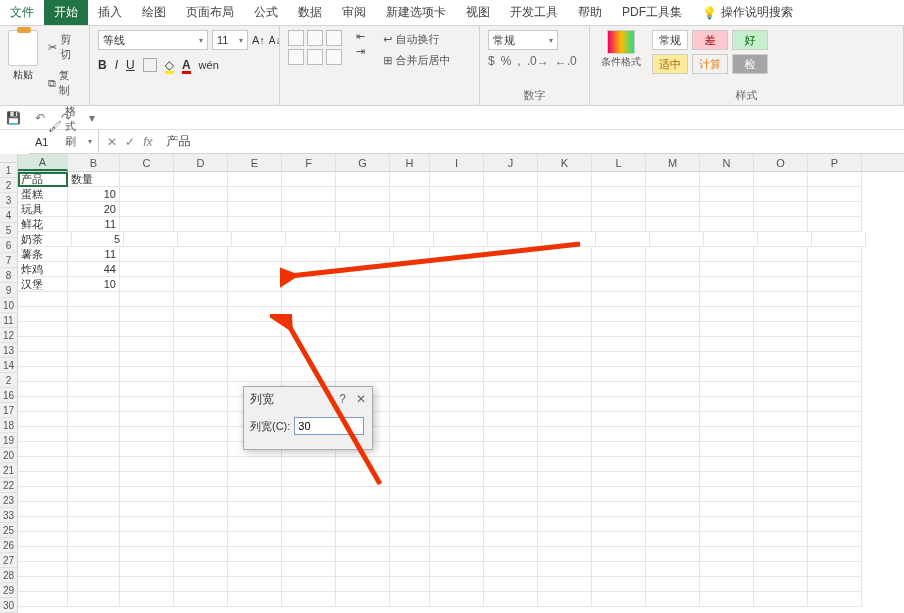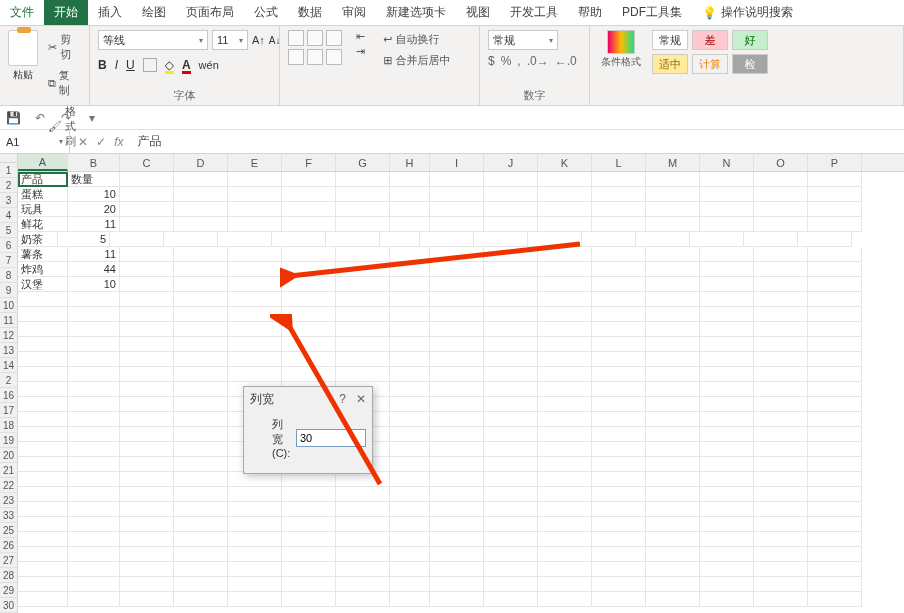--- a/index.html
+++ b/index.html
@@ -50,21 +50,21 @@
 
 .condfmt { display:flex; flex-direction:column; align-items:center; gap:2px; width:46px; }
 .condfmt .cf-ico { width:28px; height:24px; border:1px solid #ccc; background:linear-gradient(90deg,#e06,#fb0,#2d8); }
 .condfmt .lbl { font-size:10px; text-align:center; color:#555; line-height:1.2; }
 
 
 .qat { height: 24px; background:#fff; border-bottom:1px solid #e0e0e0; display:flex; align-items:center; padding:0 6px; gap:10px; color:#777; }
 .qat .qb { width:16px; height:16px; cursor:pointer; display:flex; align-items:center; justify-content:center; }
 
 
-.fbar { height: 24px; background:#fff; border-bottom:1px solid #d4d4d4; display:flex; align-items:center; }
+.fbar { height: 24px; background:#fff; border-bottom:1px solid #d4d4d4; display:flex; align-items:center;margin-left:29px; }
 .namebox { width:70px; height:100%; border-right:1px solid #d4d4d4; padding:0 6px; display:flex; align-items:center; justify-content:space-between; font-size:11px; }
 .fx-btns { display:flex; gap:8px; padding:0 8px; color:#888; }
 .fx-input { flex:1; padding:0 6px; font-size:12px; color:#444; }
 
 
 .grid-wrap { display:flex; height: calc(613px - 26px - 80px - 24px - 24px); position:relative; }
 .rowhdrs { width:18px; background:#f0f0f0; border-right:1px solid #d4d4d4; }
 .rowhdrs .rh { height:15px; border-bottom:1px solid #e0e0e0; font-size:10px; color:#555; display:flex; align-items:center; justify-content:center; }
 .colhdrs { height:18px; background:#f0f0f0; border-bottom:1px solid #d4d4d4; display:flex; }
 .colhdrs .ch { border-right:1px solid #e0e0e0; font-size:11px; color:#555; display:flex; align-items:center; justify-content:center; }
@@ -76,21 +76,21 @@
 .cell { border-right:1px solid #e6e6e6; border-bottom:1px solid #e6e6e6; font-size:11px; padding:0 3px; display:flex; align-items:center; background:#fff; overflow:hidden; white-space:nowrap; }
 .cell.num { justify-content:flex-end; }
 .cell.selected { outline:2px solid #217346; outline-offset:-2px; background:#fff; z-index:2; }
 
 .gridbody { flex:1; overflow:hidden; display:flex; flex-direction:column; }
 
 
 .dialog { position:absolute; left:243px; top:232px; width:130px; background:#f0f0f0; border:1px solid #aaa; box-shadow:2px 2px 8px rgba(0,0,0,0.25); z-index:50; }
 .dlg-title { height:24px; display:flex; align-items:center; justify-content:space-between; padding:0 6px; font-size:12px; }
 .dlg-title .tbtns { display:flex; gap:10px; color:#666; }
-.dlg-body { padding:6px;margin-left:22px; }
+.dlg-body { padding:6px; }
 .dlg-row { display:flex; align-items:center; gap:4px; margin-bottom:8px; }
 .dlg-row label { font-size:11px; }
 .dlg-row input { width:70px; height:18px; border:1px solid #7a9ac0; padding:0 3px; font-size:11px; }
 .dlg-btns { display:flex; gap:6px; justify-content:center; padding-bottom:6px; }
 .dlg-btns button { width:52px; height:22px; font-size:11px; border:1px solid #adadad; background:#e1e1e1; cursor:pointer; }
 .dlg-btns button.primary { background:#d8e8f0; border:1px solid #2a6aa8; }
 
 
 .arrow { position:absolute; z-index:60; pointer-events:none; }
 </style>
@@ -159,21 +159,20 @@
       <div class="boldrow">
         <span style="font-weight:bold;">B</span>
         <span style="font-style:italic;">I</span>
         <span style="text-decoration:underline;">U</span>
         <span class="sq"></span>
         <span style="position:relative;">◇<span style="position:absolute;left:0;bottom:-2px;width:100%;height:3px;background:#ffeb00;"></span></span>
         <span class="color-a">A</span>
         <span style="font-size:11px;">wén</span>
       </div>
     </div>
-    <div class="rgroup-label">字体</div>
   </div>
 
   <div class="rgroup" style="width:200px;">
     <div class="rgroup-content" style="gap:14px;">
       <div class="align-grid">
         <div class="ic"></div>
           <div class="ic"></div>
           <div class="ic"></div>
         <div class="ic"></div>
           <div class="ic"></div>
@@ -225,20 +224,21 @@
           <div class="style-cell bad">差</div>
           <div class="style-cell good">好</div>
         </div>
         <div class="style-big">
           <div class="style-cell mid">适中</div>
           <div class="style-cell calc">计算</div>
           <div class="style-cell chk">检</div>
         </div>
       </div>
     </div>
+    <div class="rgroup-label">样式</div>
   </div>
 </div>
 
 <div class="qat">
   <div class="qb">💾</div>
   <div class="qb">↶</div>
   <div class="qb">↷</div>
   <div class="qb">▾</div>
 </div>
 
@@ -377,21 +377,21 @@
           <div class="cell" style="width: 54px;"></div>
           <div class="cell" style="width: 54px;"></div>
           <div class="cell" style="width: 54px;"></div>
           <div class="cell" style="width: 54px;"></div>
           <div class="cell" style="width: 54px;"></div>
           <div class="cell" style="width: 54px;"></div>
           <div class="cell" style="width: 54px;"></div>
           <div class="cell" style="width: 54px;"></div>
         </div>
         <div class="row">
-          <div class="cell" style="width: 40px;">奶茶</div>
+          <div class="cell" style="width: 54px;">奶茶</div>
           <div class="cell num" style="width: 52px;">5</div>
           <div class="cell" style="width: 54px;"></div>
           <div class="cell" style="width: 54px;"></div>
           <div class="cell" style="width: 54px;"></div>
           <div class="cell" style="width: 54px;"></div>
           <div class="cell" style="width: 54px;"></div>
           <div class="cell" style="width: 40px;"></div>
           <div class="cell" style="width: 54px;"></div>
           <div class="cell" style="width: 54px;"></div>
           <div class="cell" style="width: 54px;"></div>

